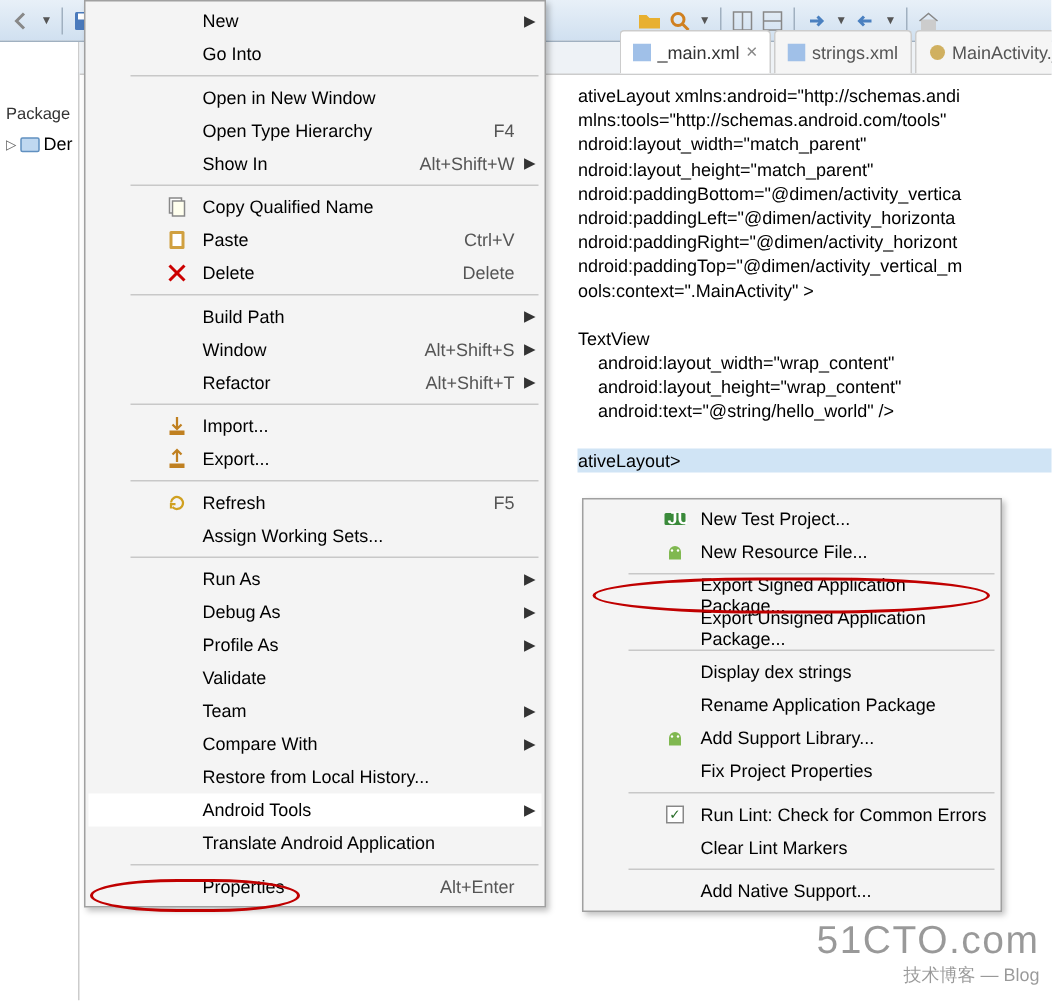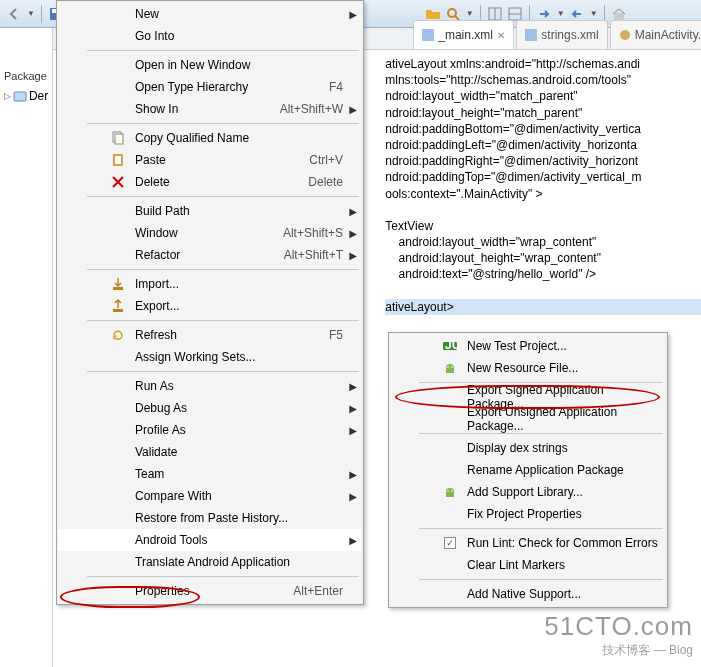--- a/index.html
+++ b/index.html
@@ -300,21 +300,21 @@
       <span class="mi-label">Team</span>
       <span class="mi-arrow">▶</span>
     </div>
     <div class="mi">
       <span class="mi-icon"></span>
       <span class="mi-label">Compare With</span>
       <span class="mi-arrow">▶</span>
     </div>
     <div class="mi">
       <span class="mi-icon"></span>
-      <span class="mi-label">Restore from Paste History...</span>
+      <span class="mi-label">Restore from Local History...</span>
     </div>
     <div class="mi highlight">
       <span class="mi-icon"></span>
       <span class="mi-label">Android Tools</span>
       <span class="mi-arrow">▶</span>
     </div>
     <div class="mi">
       <span class="mi-icon"></span>
       <span class="mi-label">Translate Android Application</span>
     </div>

